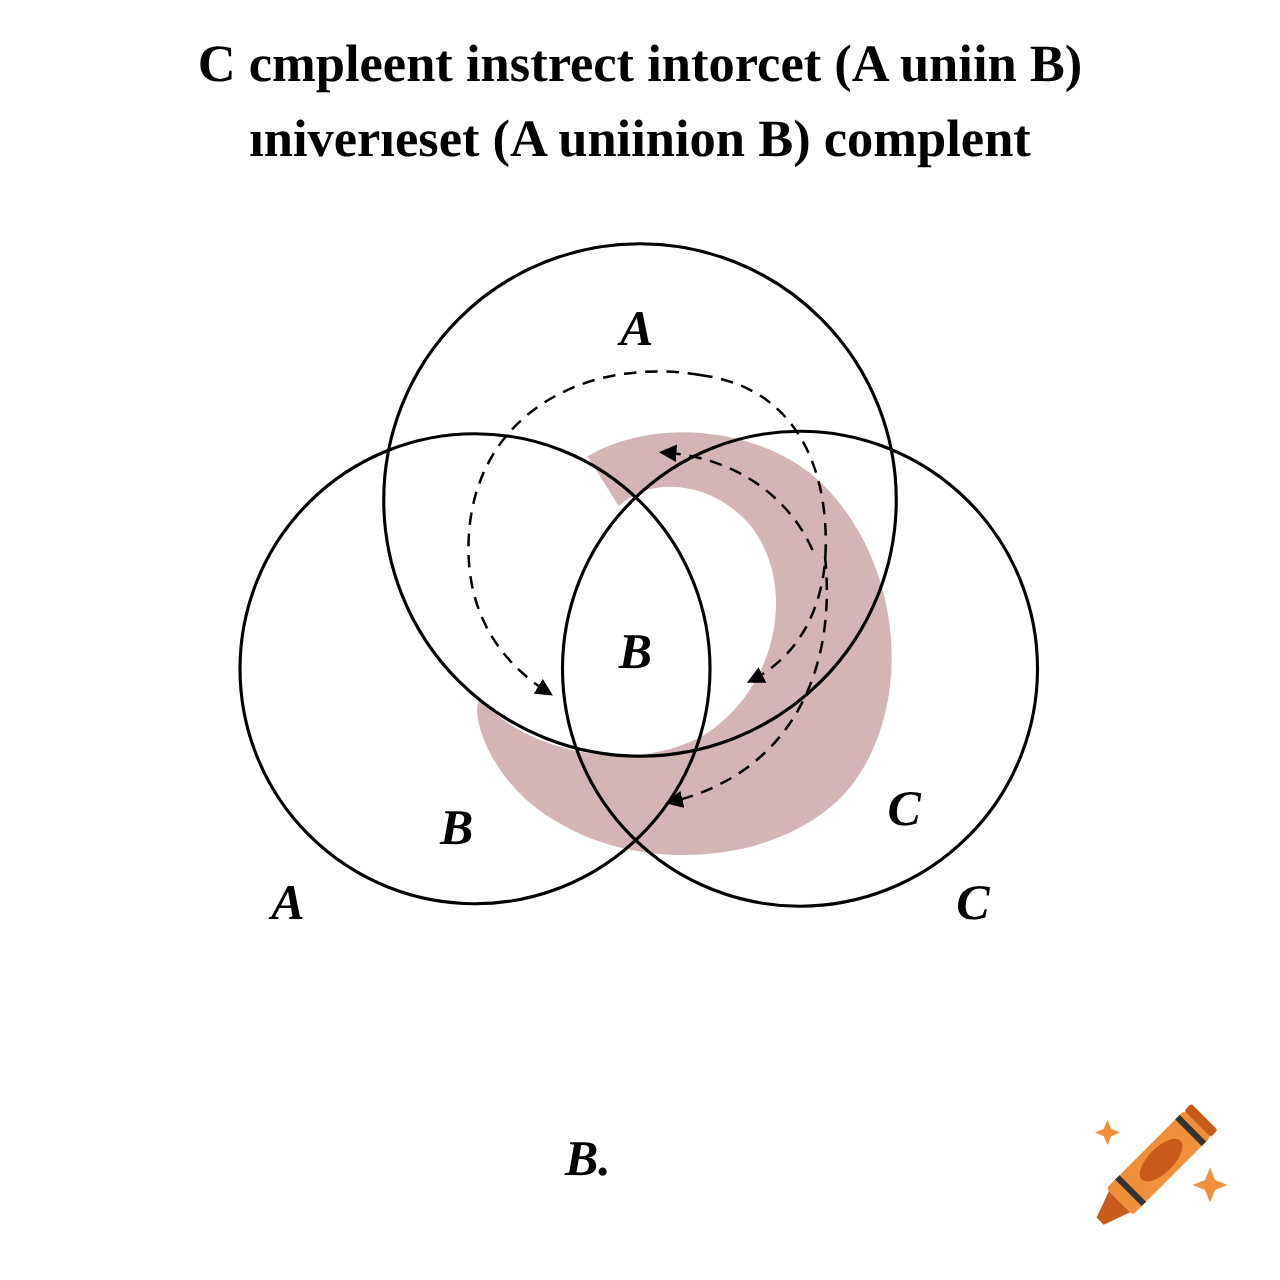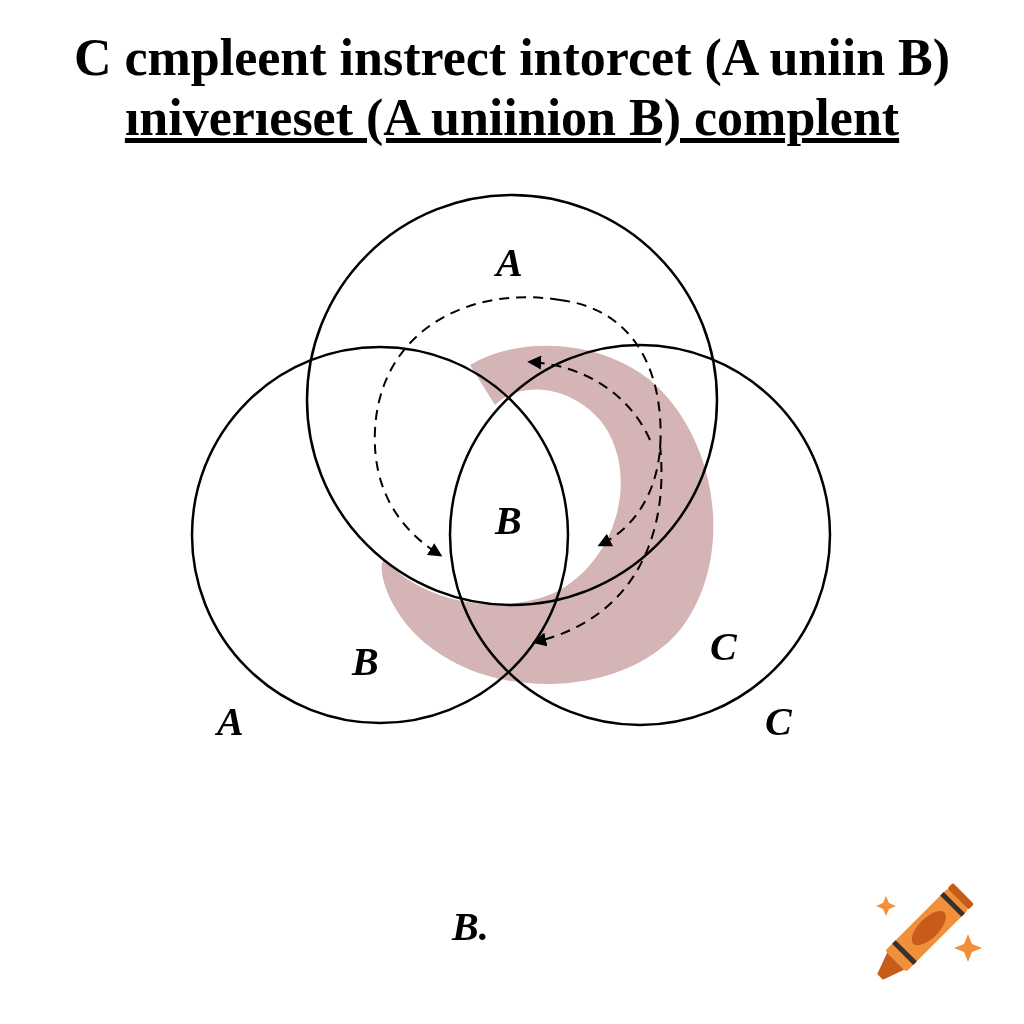--- a/index.html
+++ b/index.html
@@ -1,19 +1,19 @@
 <!DOCTYPE html>
 <html><head>
 <meta charset="utf-8">
 <style>
   html,body{margin:0;padding:0;background:#fff;}
   body{width:1024px;height:1024px;position:relative;overflow:hidden;font-family:"Liberation Serif","DejaVu Serif",serif;}
-  .title{position:absolute;left:0;width:1024px;text-align:center;font-weight:bold;font-size:52px;color:#000;letter-spacing:0px;}
+  .title{position:absolute;left:0;width:1024px;text-align:center;font-weight:bold;font-size:42px;color:#000;letter-spacing:0px;}
   #t1{top:28px;}
-  #t2{top:88px;text-decoration:underline;}
+  #t2{top:88px;}
   svg{position:absolute;left:0;top:0;}
   .lbl{font-family:"Liberation Serif","DejaVu Serif",serif;font-weight:bold;font-style:italic;font-size:40px;fill:#000;}
   #logo{position:absolute;left:866px;top:866px;width:130px;height:120px;}
 </style>
 </head>
 <body>
 
 <div class="title" id="t1">C cmpleent instrect intorcet (A uniin B)</div>
 <div class="title" id="t2">ıniverıeset (A uniinion B) complent</div>
 

